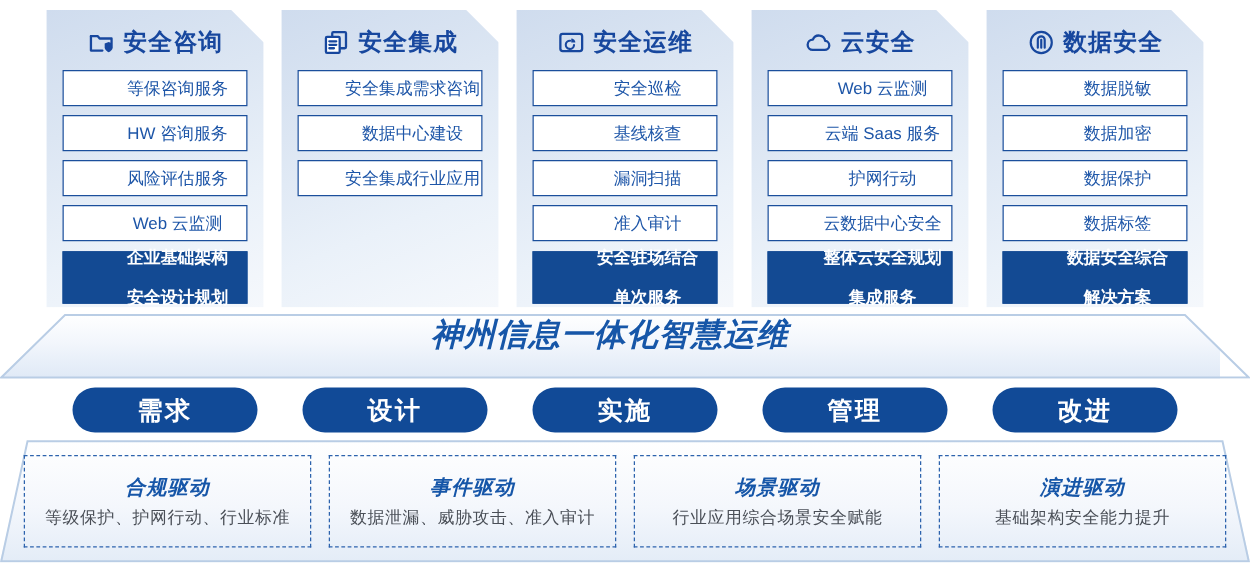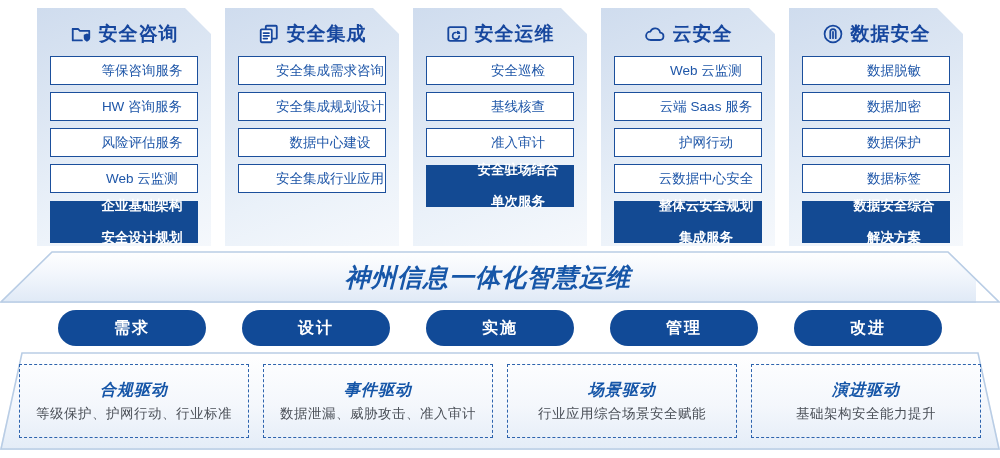--- a/index.html
+++ b/index.html
@@ -40,37 +40,37 @@
     height:40px;flex-direction:column;gap:15px;line-height:1.22;margin-top:1px;
   }
   .item.em span{display:block;font-size:13.5px;}
 
   
   .ribbon{
     position:absolute;left:0;top:251px;width:976px;height:52px;
     background:linear-gradient(180deg,#ffffff 0%,#f2f6fc 45%,#dfe9f6 100%);
     -webkit-clip-path:polygon(52px 0, 948px 0, 1000px 100%, 0 100%);
     clip-path:polygon(52px 0, 948px 0, 1000px 100%, 0 100%);
-    display:flex;align-items:center;justify-content:center;
+    display:flex;justify-content:center;
   }
   .ribbon-border{
     position:absolute;left:0;top:251px;width:1000px;height:52px;pointer-events:none;
   }
   .ribbon-title{
     color:#1656a8;font-size:25px;font-weight:bold;font-style:italic;letter-spacing:1px;
   }
 
   
   .pills{
     position:absolute;left:0;top:310px;width:1000px;height:36px;
     display:flex;justify-content:center;gap:36px;
   }
   .pill{
     width:148px;height:36px;border-radius:18px;background:#114a97;
-    color:#ffffff;font-size:16px;font-weight:bold;letter-spacing:2px;
+    color:#ffffff;font-size:20px;font-weight:bold;letter-spacing:2px;
     display:flex;align-items:center;justify-content:center;
   }
 
   
   .tray{
     position:absolute;left:0;top:352px;width:1000px;height:98px;
     background:linear-gradient(180deg,#ffffff 0%,#f4f7fc 55%,#e3ecf7 100%);
     -webkit-clip-path:polygon(22px 0, 978px 0, 1000px 100%, 0 100%);
     clip-path:polygon(22px 0, 978px 0, 1000px 100%, 0 100%);
   }
@@ -122,40 +122,40 @@
           <svg width="22" height="22" viewBox="0 0 24 24" fill="none" stroke="#17479e" stroke-width="2">
             <rect x="8.5" y="3" width="12" height="14" rx="1" stroke-linejoin="round"></rect>
             <rect x="3" y="7" width="12" height="14" rx="1" fill="#ffffff" stroke-linejoin="round"></rect>
             <path d="M6 11h6M6 14h6M6 17h4" stroke-linecap="round"></path>
           </svg>
         </span>
         <span>安全集成</span>
       </div>
       <div class="p-body">
         <div class="item">安全集成需求咨询</div>
-        <div class="item">安全集成规划设计</div>
         <div class="item">数据中心建设</div>
         <div class="item">安全集成行业应用</div>
       </div>
     </div>
 
     <div class="pillar">
       <div class="p-head">
         <span class="ico">
           <svg width="22" height="22" viewBox="0 0 24 24" fill="none" stroke="#17479e" stroke-width="2">
             <rect x="2.5" y="4.5" width="19" height="15" rx="2" stroke-linejoin="round"></rect>
             <path d="M12 8.5v3.6h3.6A3.6 3.6 0 0 0 12 8.5z" fill="#17479e" stroke="none"></path>
             <path d="M11 10.4a3.6 3.6 0 1 0 3.4 3.9" stroke-width="1.8" stroke-linecap="round"></path>
           </svg>
         </span>
         <span>安全运维</span>
       </div>
       <div class="p-body">
         <div class="item">安全巡检</div>
         <div class="item">基线核查</div>
+        <div class="item">漏洞扫描</div>
         <div class="item">准入审计</div>
         <div class="item em">
           <span>安全驻场结合</span>
           <span>单次服务</span>
         </div>
       </div>
     </div>
 
     <div class="pillar">
       <div class="p-head">

